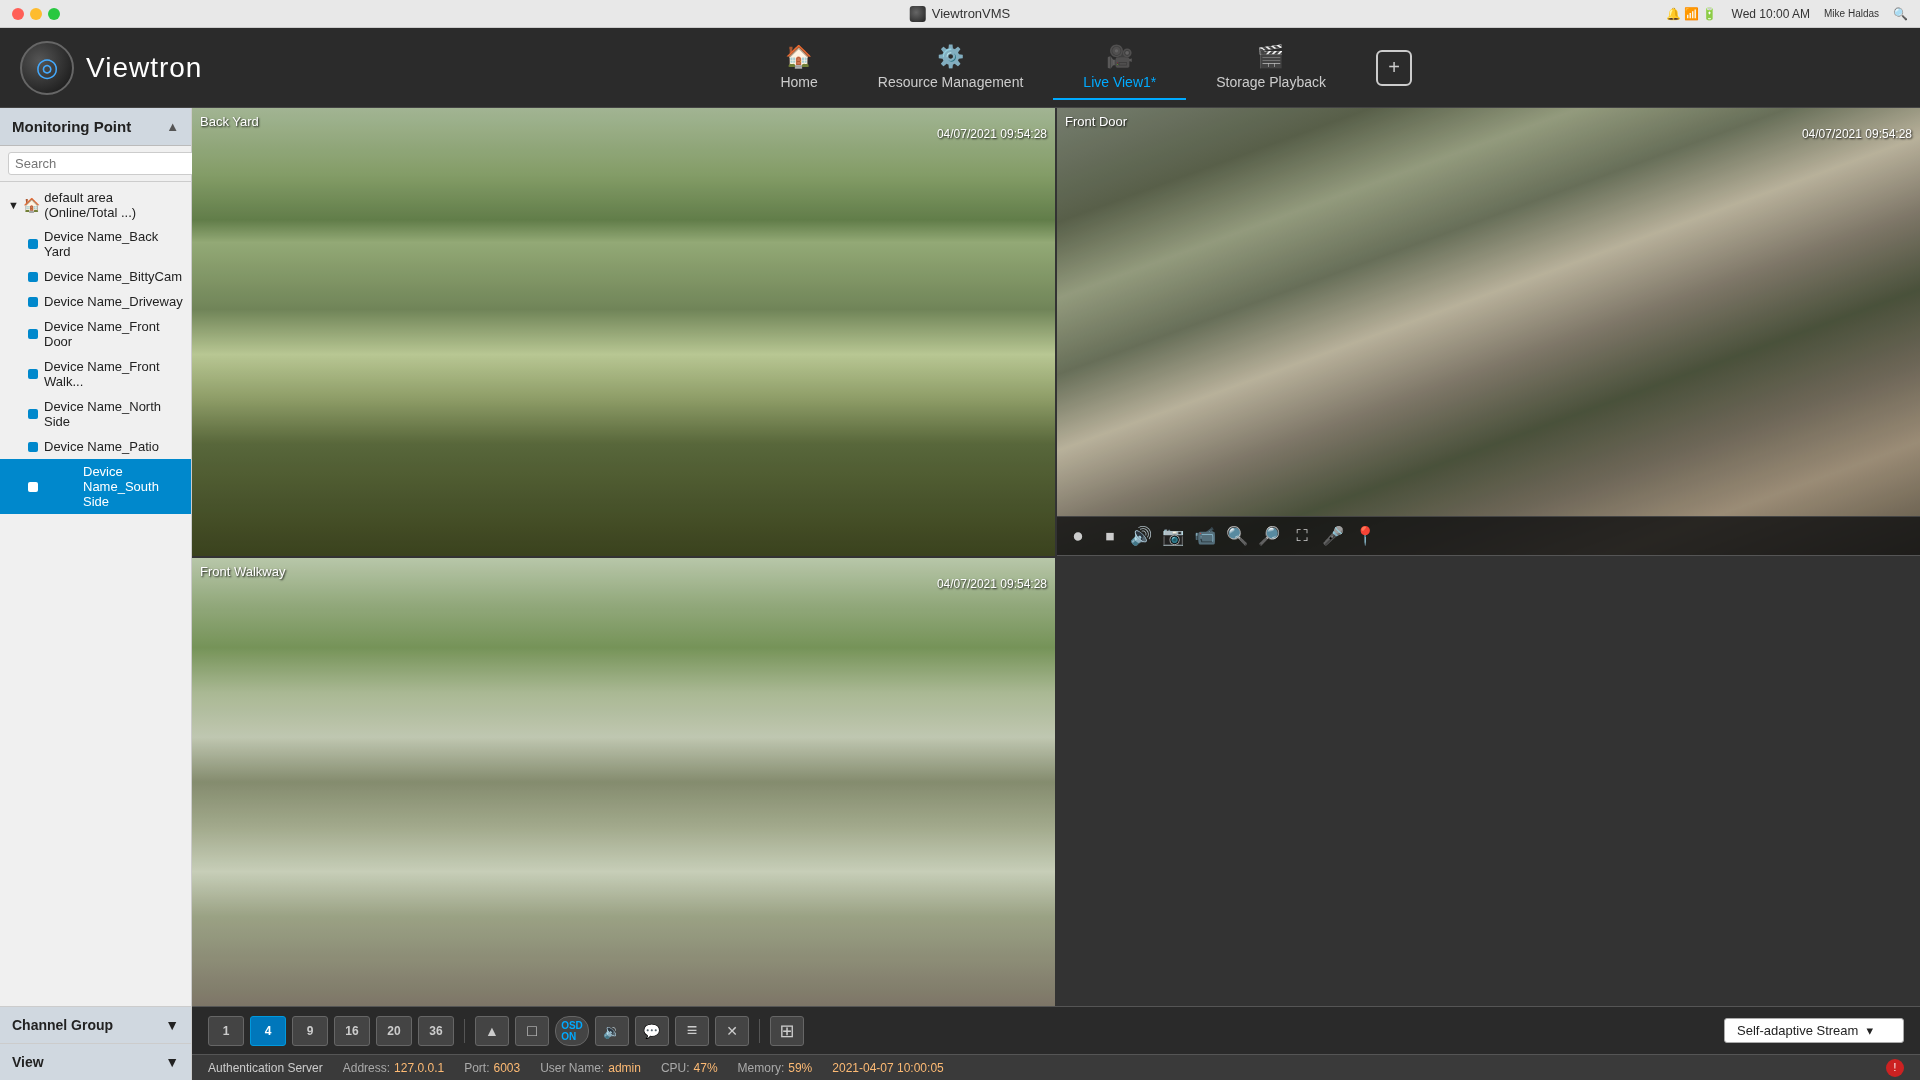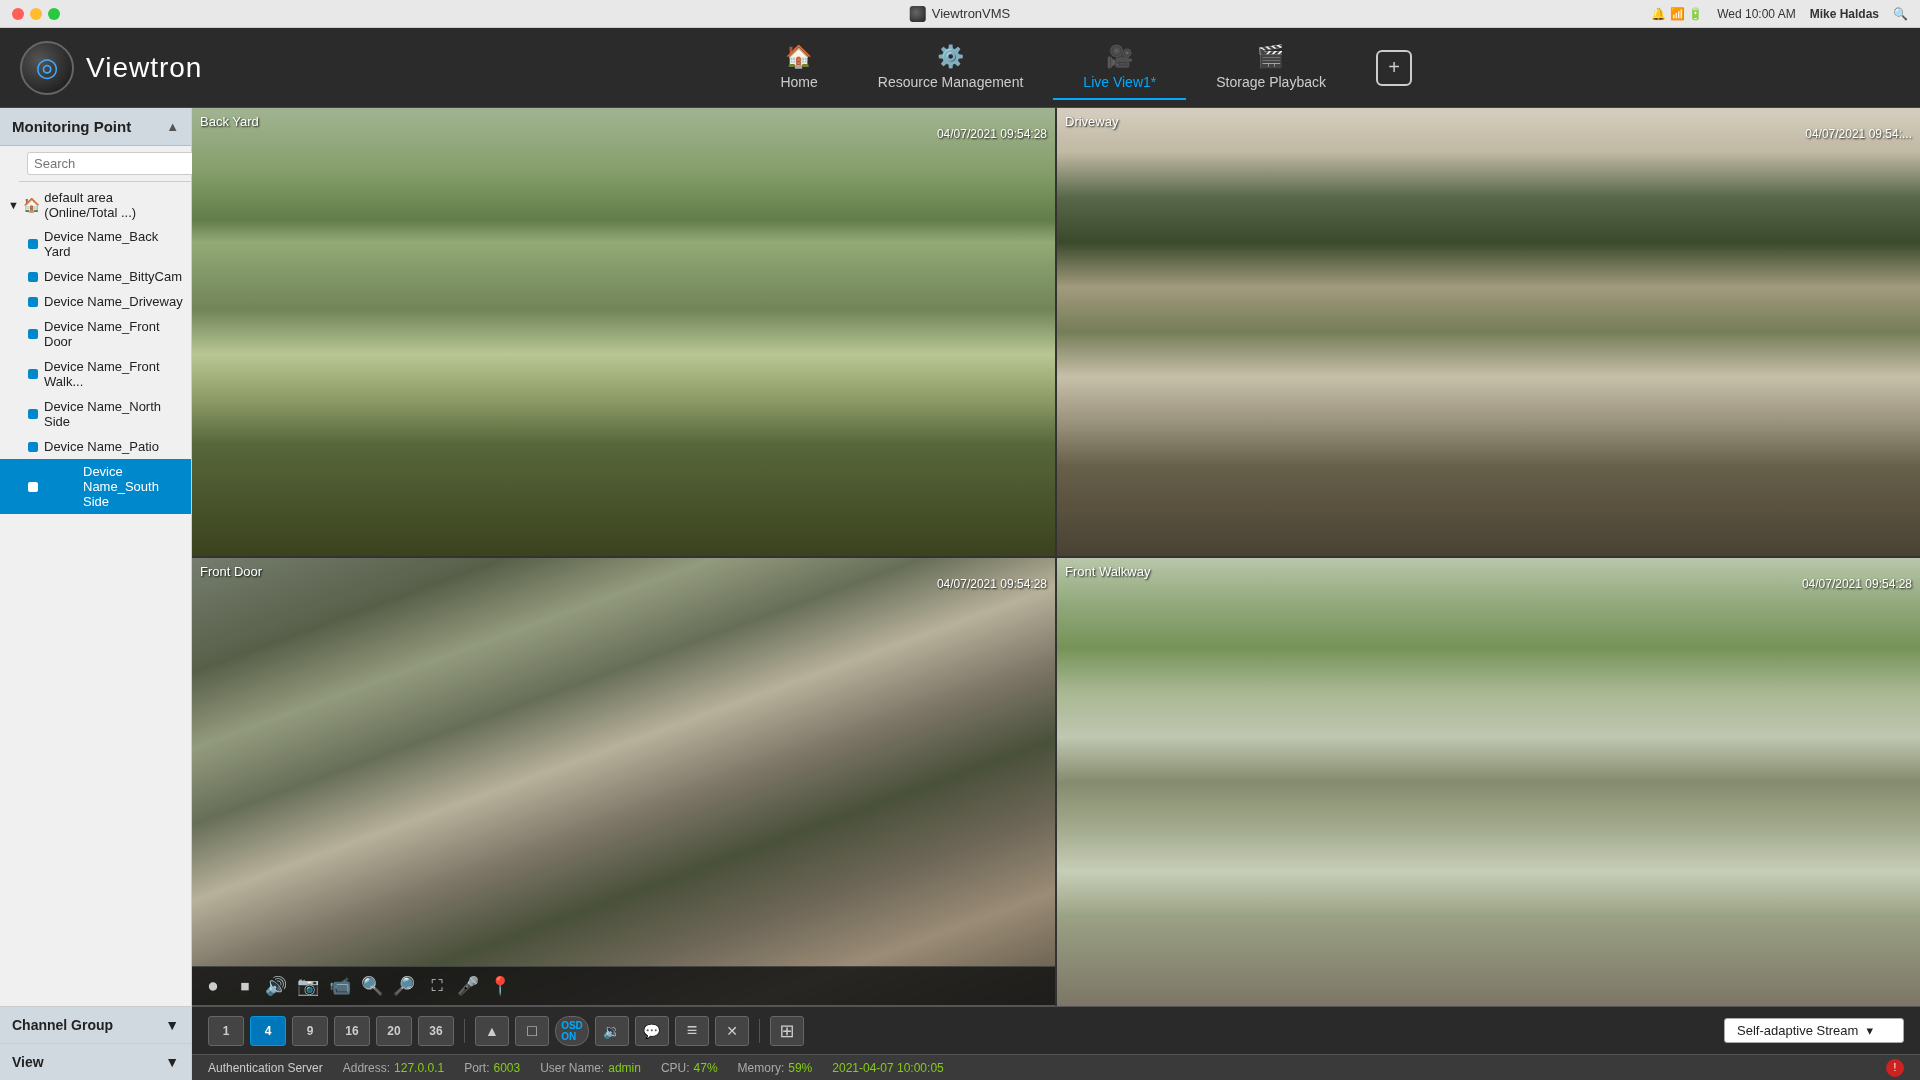--- a/index.html
+++ b/index.html
@@ -17,21 +17,21 @@
     }
     .mac-dots { display: flex; gap: 6px; align-items: center; }
     .mac-dot { width: 12px; height: 12px; border-radius: 50%; }
     .mac-dot.red { background: #ff5f57; }
     .mac-dot.yellow { background: #febc2e; }
     .mac-dot.green { background: #28c840; }
     .mac-title { position: absolute; left: 50%; transform: translateX(-50%); font-size: 13px; color: #333; display: flex; align-items: center; gap: 6px; }
     .mac-title-icon { width: 16px; height: 16px; background: radial-gradient(circle at 40% 40%, #666, #222); border-radius: 3px; }
     .mac-right-info { margin-left: auto; display: flex; align-items: center; gap: 14px; font-size: 12px; color: #333; }
     .mac-right-info .date { font-size: 12px; }
-    .mac-right-info .user { font-size: 12px; font-weight: 700; }
+    .mac-right-info .user { font-size: 10px; font-weight: 400; }
 
     
     .app-header {
       height: 80px;
       background: #2b2b2b;
       display: flex;
       align-items: center;
       padding: 0 20px;
       border-bottom: 1px solid #444;
     }
@@ -79,21 +79,21 @@
       background: #d0d8e0;
       padding: 10px 12px;
       display: flex; align-items: center; justify-content: space-between;
       font-size: 15px; font-weight: 600; color: #222;
       border-bottom: 1px solid #bbb;
     }
     .sidebar-section-header .chevron { font-size: 13px; color: #555; cursor: pointer; }
     .search-bar {
       padding: 6px 8px;
       border-bottom: 1px solid #ccc;
-      display: flex; align-items: center; gap: 6px; margin-left: 19px;
+      display: flex; align-items: center; gap: 6px;
     }
     .search-bar input {
       flex: 1; border: 1px solid #ccc; border-radius: 3px;
       padding: 3px 6px; font-size: 13px; background: #fff;
       outline: none;
     }
     .search-icon { color: #888; font-size: 14px; cursor: pointer; }
     .device-tree { flex: 1; overflow-y: auto; padding: 4px 0; }
     .tree-root {
       display: flex; align-items: center; gap: 4px;
@@ -249,21 +249,21 @@
       display: flex;
       align-items: center;
       padding: 0 16px;
       gap: 20px;
       font-size: 12px;
       color: #ccc;
       border-top: 1px solid #555;
     }
     .status-item { display: flex; gap: 4px; }
     .status-label { color: #aaa; }
-    .status-value { color: #84cc16; }
+    .status-value { color: #fdba74; }
     .status-red-dot {
       width: 18px; height: 18px;
       background: #cc2222;
       border-radius: 50%;
       margin-left: auto;
       display: flex; align-items: center; justify-content: center;
       font-size: 10px; color: #fff;
     }
 
     
@@ -393,25 +393,20 @@
   <div class="camera-area">
 
     <div class="camera-grid">
 
       <div class="camera-cell cam-backyard">
         <div class="cam-overlay"></div>
         <span class="camera-label">Back Yard</span>
         <span class="camera-timestamp">04/07/2021  09:54:28</span>
       </div>
 
-      <div class="camera-cell cam-driveway">
-        <div class="cam-overlay"></div>
-        <span class="camera-label">Driveway</span>
-        <span class="camera-timestamp">04/07/2021  09:54:...</span>
-      </div>
 
       <div class="camera-cell cam-frontdoor">
         <div class="cam-overlay"></div>
         <span class="camera-label">Front Door</span>
         <span class="camera-timestamp">04/07/2021  09:54:28</span>
 
         <div class="camera-toolbar" style="position:absolute;bottom:0;left:0;right:0;height:40px;background:rgba(20,20,20,0.85);border-top:1px solid #444;display:flex;align-items:center;padding:0 8px;gap:6px;">
           <span class="toolbar-icon" style="font-size:18px;">⏺</span>
           <span class="toolbar-icon" style="font-size:18px;">⏹</span>
           <span class="toolbar-icon" style="font-size:18px;">🔊</span>

